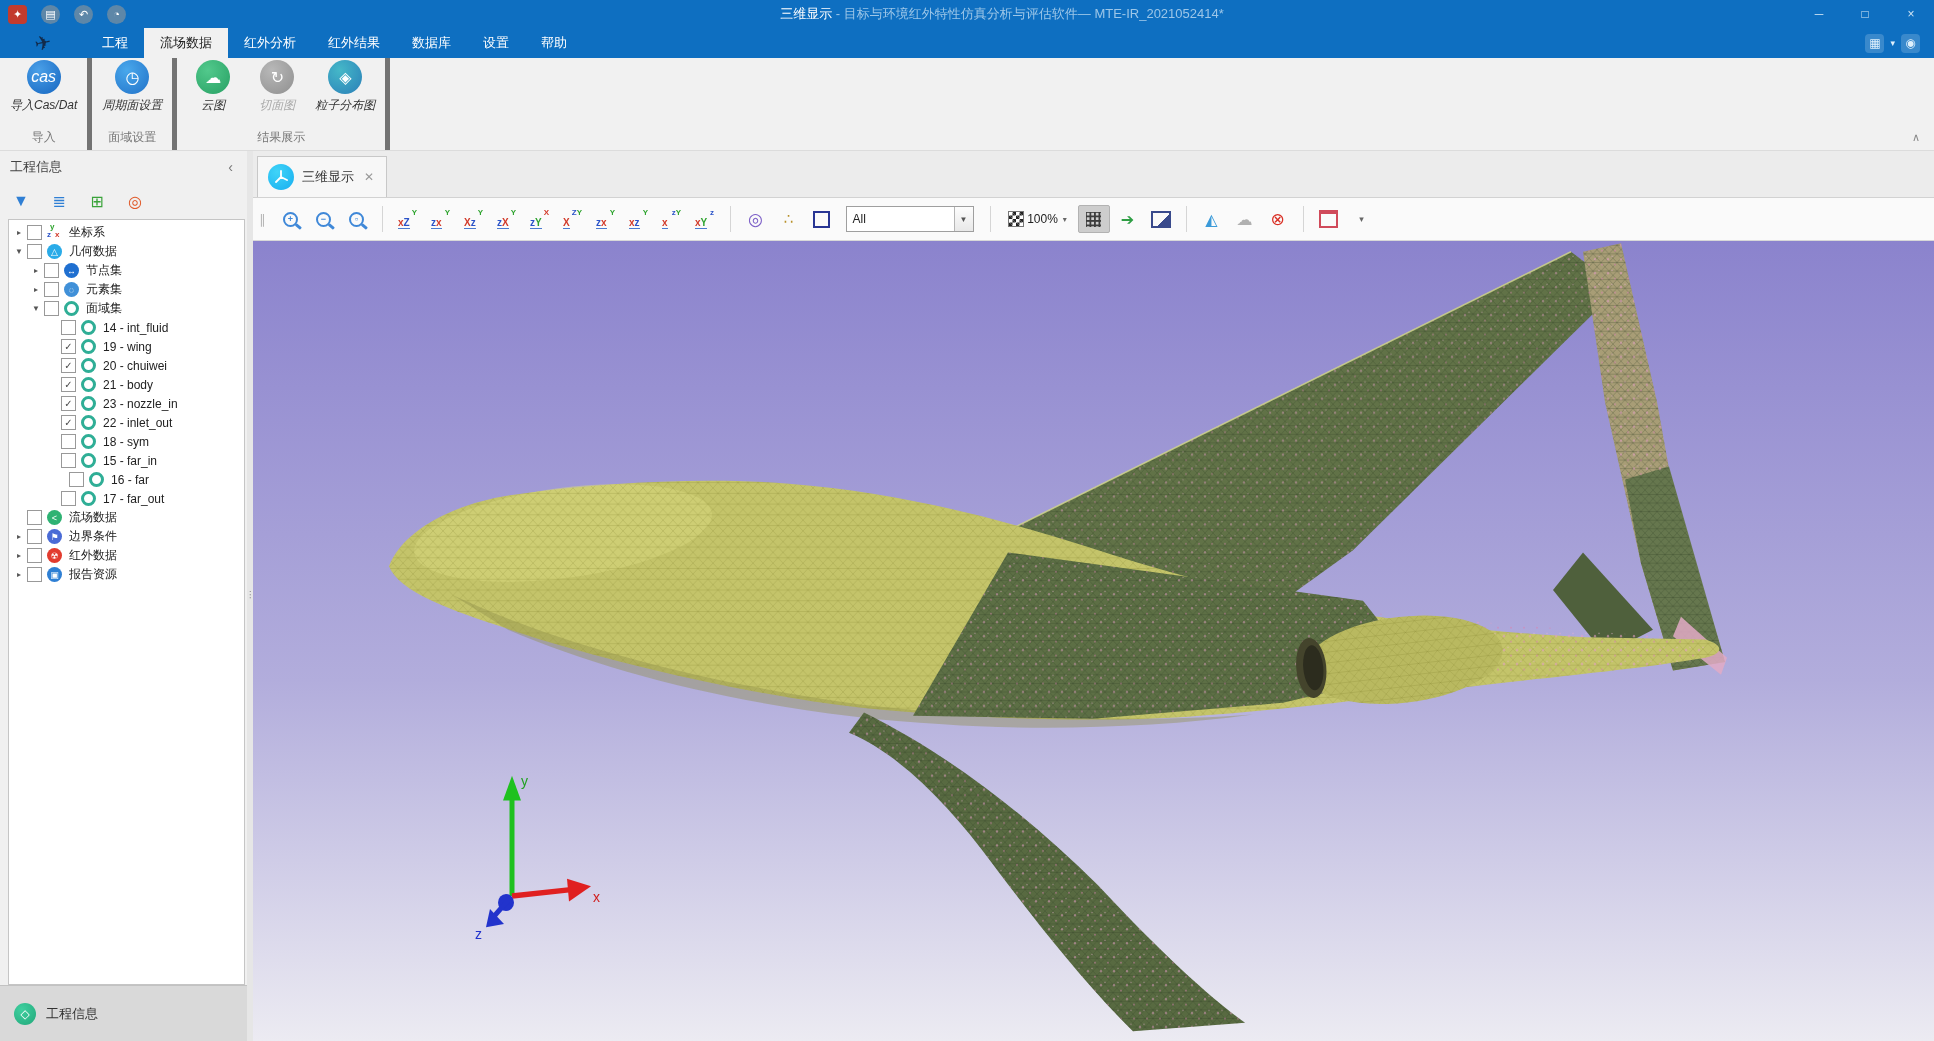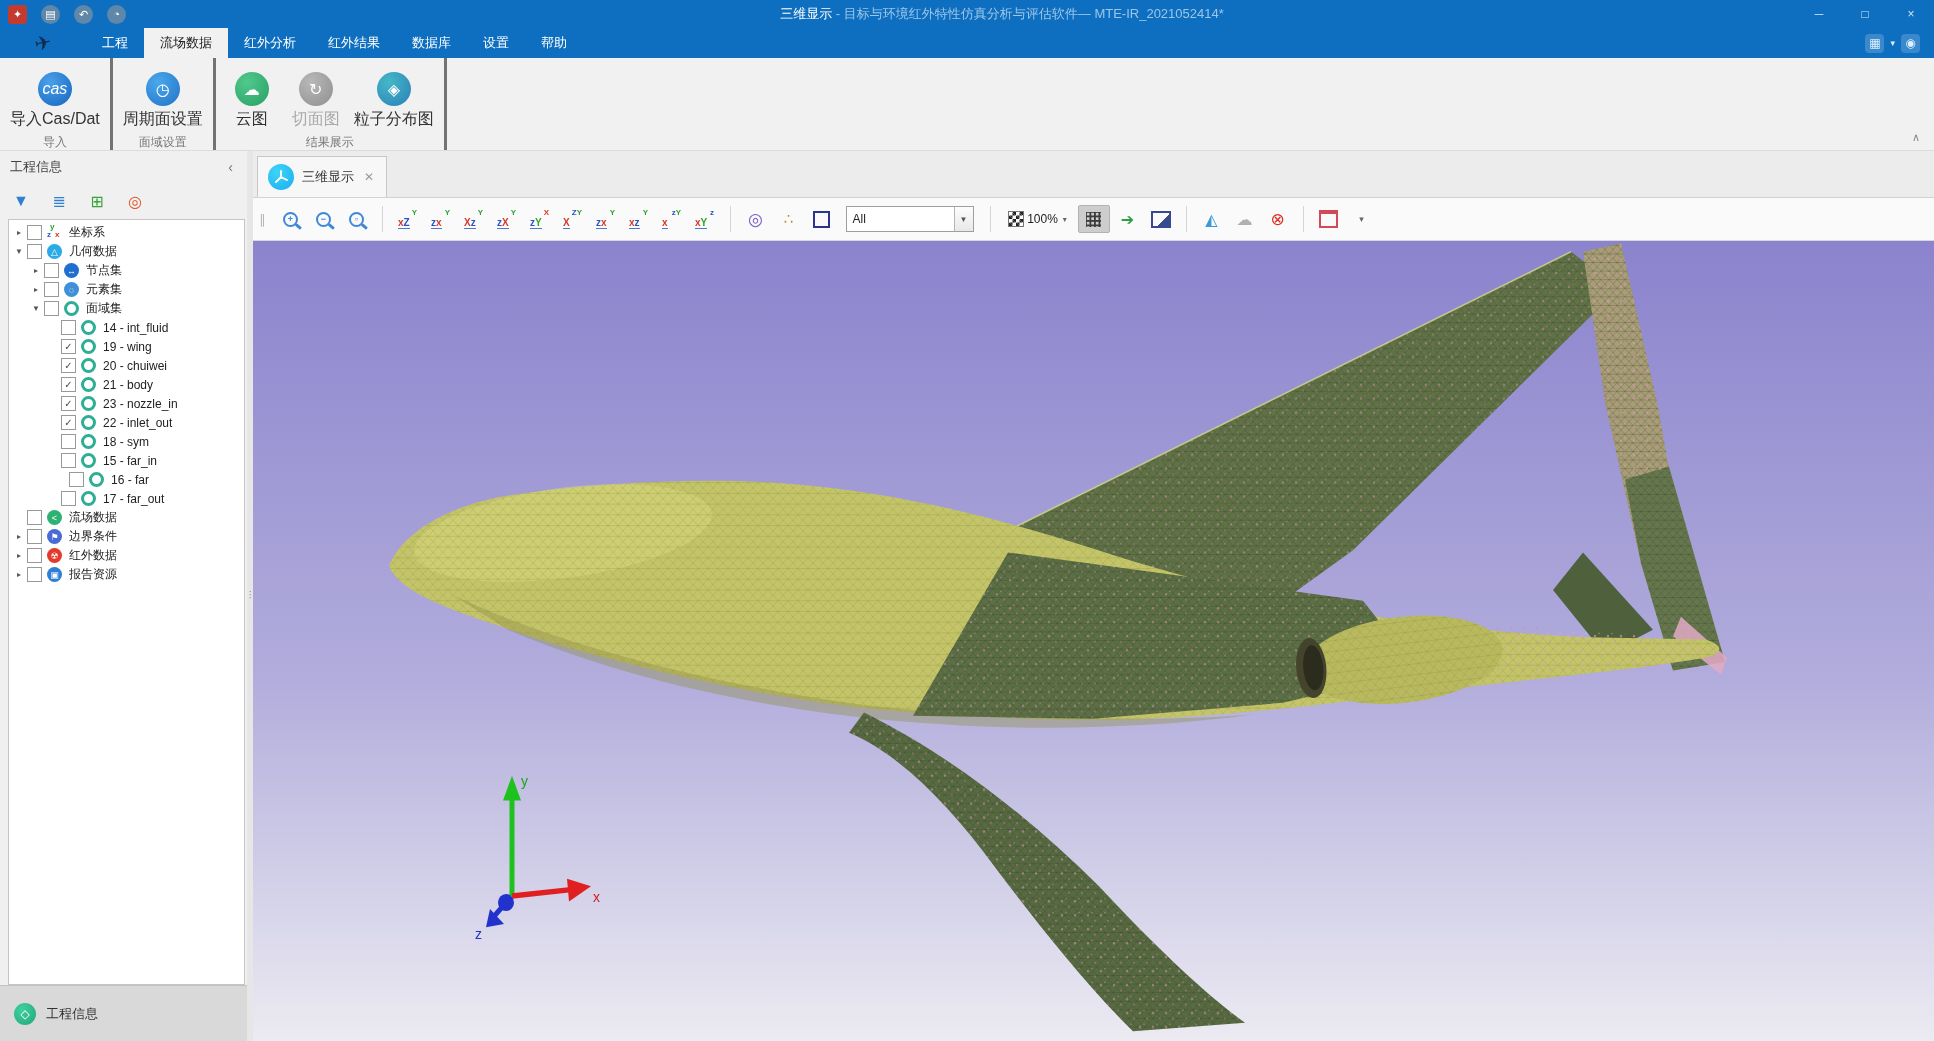--- a/index.html
+++ b/index.html
@@ -19,25 +19,25 @@
   .menubar{height:30px;background:#0e6fc1;display:flex;align-items:stretch;color:#fff;flex:0 0 auto;}
   .logo{width:86px;display:flex;align-items:center;justify-content:center;font-size:20px;color:#122a4a;transform:rotate(-12deg);}
   .menu-tabs{display:flex;align-items:stretch;}
   .menu-tab{padding:0 16px;display:flex;align-items:center;font-size:13px;cursor:default;}
   .menu-tab.active{background:#f1f1f1;color:#1a1a1a;}
   .menubar-right{margin-left:auto;display:flex;align-items:center;gap:6px;padding-right:14px;}
   .mb-extra{width:19px;height:19px;border-radius:4px;background:rgba(255,255,255,.18);display:flex;align-items:center;justify-content:center;font-size:12px;color:#dff0fc;}
   .mb-caret{font-size:9px;color:#dff0fc;}
   
   .ribbon{height:92px;background:#f1f1f1;border-bottom:1px solid #dcdcdc;display:flex;flex:0 0 auto;position:relative;}
-  .rgroup{display:flex;flex-direction:column;border-right:3px solid #737373;padding:12px 6px 0 6px;}
+  .rgroup{display:flex;flex-direction:column;border-right:5px solid #737373;padding:0 6px 0 6px;}
   .rbuttons{display:flex;flex:1;align-items:flex-start;gap:4px;}
   .rbtn{display:flex;flex-direction:column;align-items:center;padding:2px 4px;min-width:52px;}
   .rbtn .bigicon{width:34px;height:34px;border-radius:50%;display:flex;align-items:center;justify-content:center;color:#fff;font-size:16px;margin-bottom:3px;}
-  .rbtn .blabel{font-size:16px;color:#333;white-space:nowrap;}
+  .rbtn .blabel{font-size:12px;color:#333;white-space:nowrap;font-style:italic;}
   .rbtn.disabled .blabel{color:#aaa;}
   .icon-cas{background:radial-gradient(circle at 35% 30%,#4aa0e8,#1565c0);font-size:11px;font-style:italic;}
   .icon-clock{background:radial-gradient(circle at 35% 30%,#49a8ec,#2272c8);}
   .icon-cloud{background:radial-gradient(circle at 35% 30%,#52c98c,#27a063);}
   .icon-slice{background:radial-gradient(circle at 35% 30%,#b8b8b8,#8f8f8f);}
   .icon-particle{background:radial-gradient(circle at 35% 30%,#45b8c8,#2a7fb8);}
   .glabel{text-align:center;font-size:12px;color:#777;padding:2px 0 4px 0;}
   .ribbon-collapse{position:absolute;right:14px;bottom:6px;color:#888;font-size:11px;}
   
   .main{flex:1;display:flex;min-height:0;}

